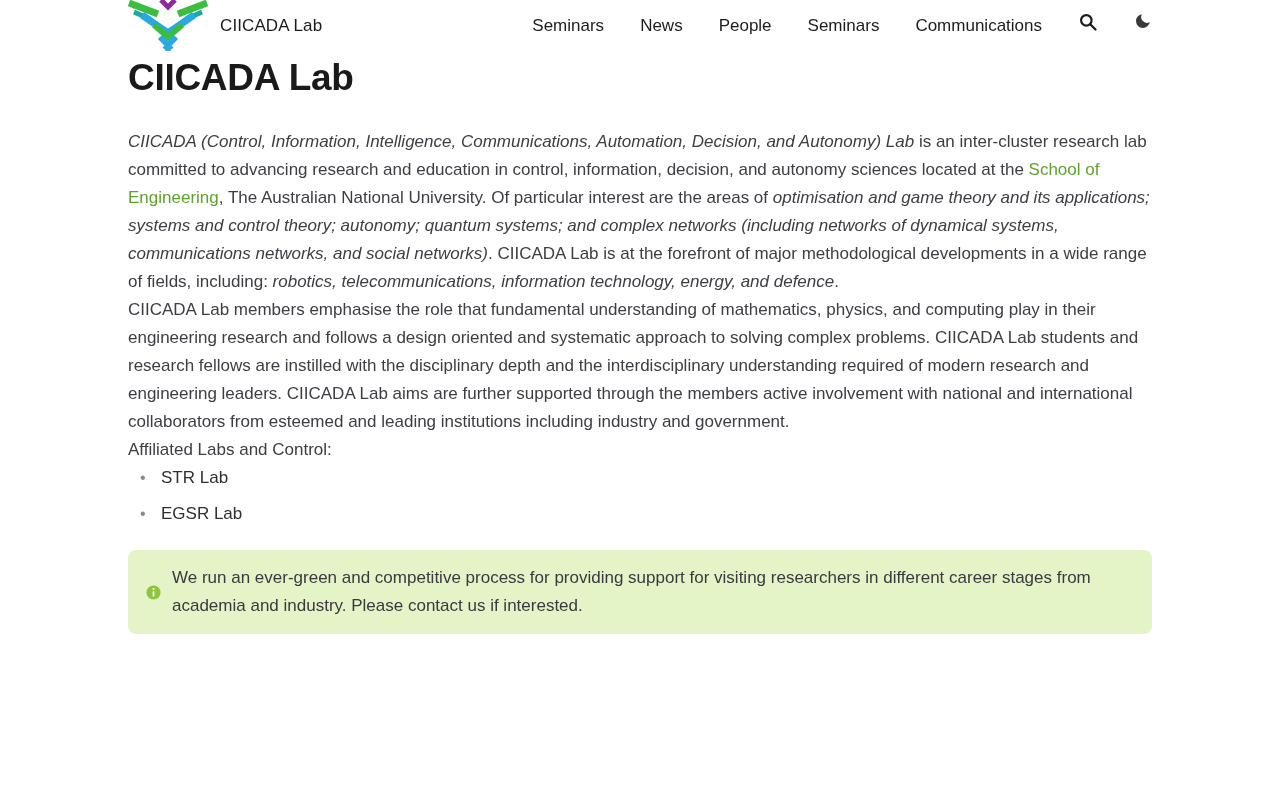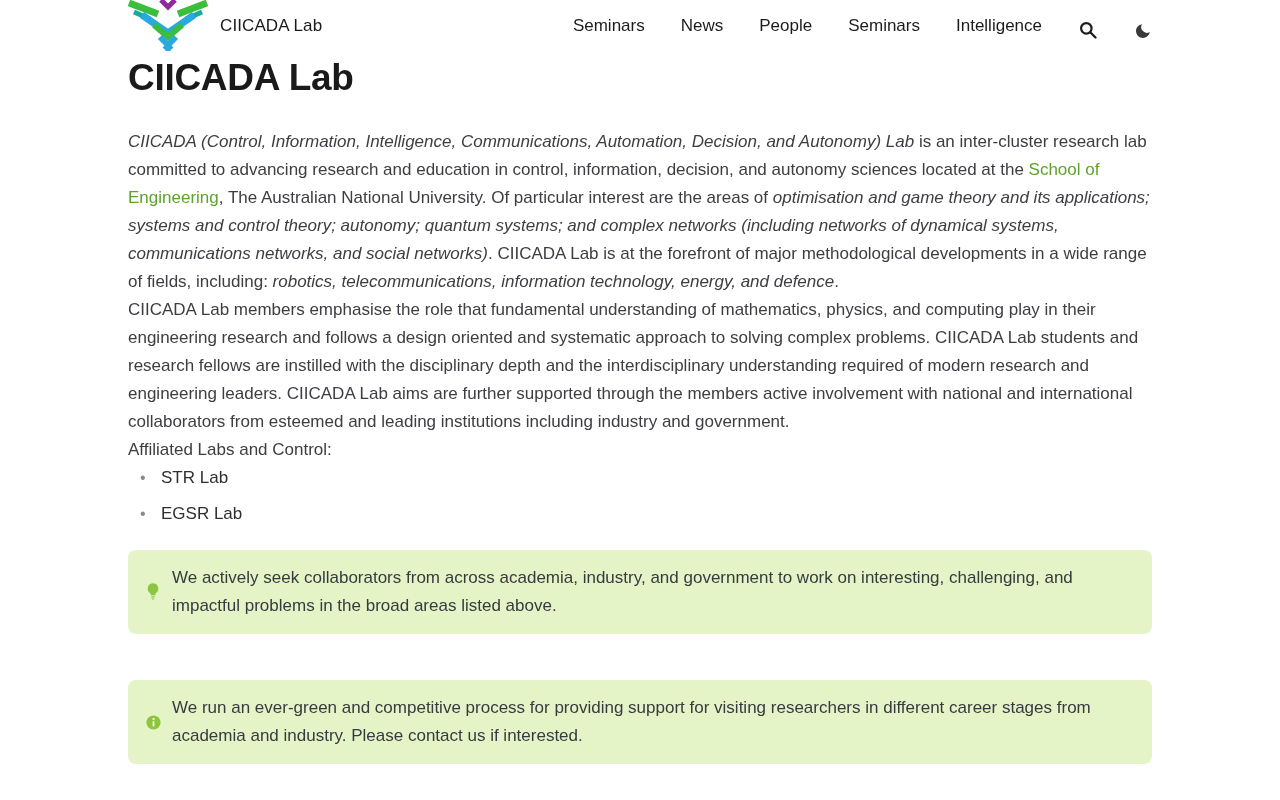--- a/index.html
+++ b/index.html
@@ -15,21 +15,21 @@
   
   .site-header {
     height: 52px;
     display: flex;
     align-items: center;
     justify-content: space-between;
   }
   .brand { display: flex; align-items: center; gap: 12px; cursor: pointer; }
   .brand .logo { display: inline-flex; margin-top: -2px; }
   .site-title { font-size: 17px; font-weight: 500; color: #1b1b1b; letter-spacing: .1px; }
-  .main-nav { display: flex; align-items: flex-end; gap: 36px; }
+  .main-nav { display: flex; align-items: flex-start; gap: 36px; }
   .main-nav a {
     text-decoration: none;
     color: #1c1c1c;
     font-size: 17px;
     cursor: pointer;
   }
   .icon-btn { display: inline-flex; align-items: center; cursor: pointer; }
 
   
   h1.page-title {
@@ -101,21 +101,21 @@
         </svg>
       </span>
       <span class="site-title">CIICADA Lab</span>
     </div>
 
     <nav class="main-nav">
       <a>Seminars</a>
       <a>News</a>
       <a>People</a>
       <a>Seminars</a>
-      <a>Intelligence</a>
+      <a>Communications</a>
       <span class="icon-btn">
         <svg width="20" height="20" viewBox="0 0 24 24" fill="none">
           <circle cx="10" cy="10" r="6.3" stroke="#1c1c1c" stroke-width="2.6"></circle>
           <line x1="15" y1="15" x2="21" y2="21" stroke="#1c1c1c" stroke-width="2.8" stroke-linecap="round"></line>
         </svg>
       </span>
       <span class="icon-btn">
         <svg width="18" height="18" viewBox="0 0 24 24">
           <path d="M21 13.2A9.2 9.2 0 1 1 10.8 3a7.4 7.4 0 0 0 10.2 10.2z" fill="#3a3a3a"></path>
         </svg>
@@ -130,30 +130,20 @@
 
     <p>CIICADA Lab members emphasise the role that fundamental understanding of mathematics, physics, and computing play in their engineering research and follows a design oriented and systematic approach to solving complex problems. CIICADA Lab students and research fellows are instilled with the disciplinary depth and the interdisciplinary understanding required of modern research and engineering leaders. CIICADA Lab aims are further supported through the members active involvement with national and international collaborators from esteemed and leading institutions including industry and government.</p>
 
     <p>Affiliated Labs and Control:</p>
 
     <ul class="affiliated-list">
       <li>STR Lab</li>
       <li>EGSR Lab</li>
     </ul>
 
-    <div class="callout">
-      <span class="c-icon">
-        <svg width="16" height="24" viewBox="0 0 24 30">
-          <path d="M12 2a8 8 0 0 0-4.6 14.5c.7.5 1.1 1.3 1.1 2.1V20h7v-1.4c0-.8.4-1.6 1.1-2.1A8 8 0 0 0 12 2z" fill="#8cc63f"></path>
-          <rect x="9.2" y="21.4" width="5.6" height="2" rx="1" fill="#8cc63f"></rect>
-          <rect x="10" y="24.6" width="4" height="1.8" rx=".9" fill="#8cc63f"></rect>
-        </svg>
-      </span>
-      <p>We actively seek collaborators from across academia, industry, and government to work on interesting, challenging, and impactful problems in the broad areas listed above.</p>
-    </div>
 
     <div class="callout">
       <span class="c-icon">
         <svg width="17" height="17" viewBox="0 0 24 24">
           <circle cx="12" cy="12" r="10" fill="#8cc63f"></circle>
           <circle cx="12" cy="7" r="1.5" fill="#ffffff"></circle>
           <rect x="10.8" y="9.8" width="2.4" height="8" rx="1.2" fill="#ffffff"></rect>
         </svg>
       </span>
       <p>We run an ever-green and competitive process for providing support for visiting researchers in different career stages from academia and industry. Please contact us if interested.</p>

